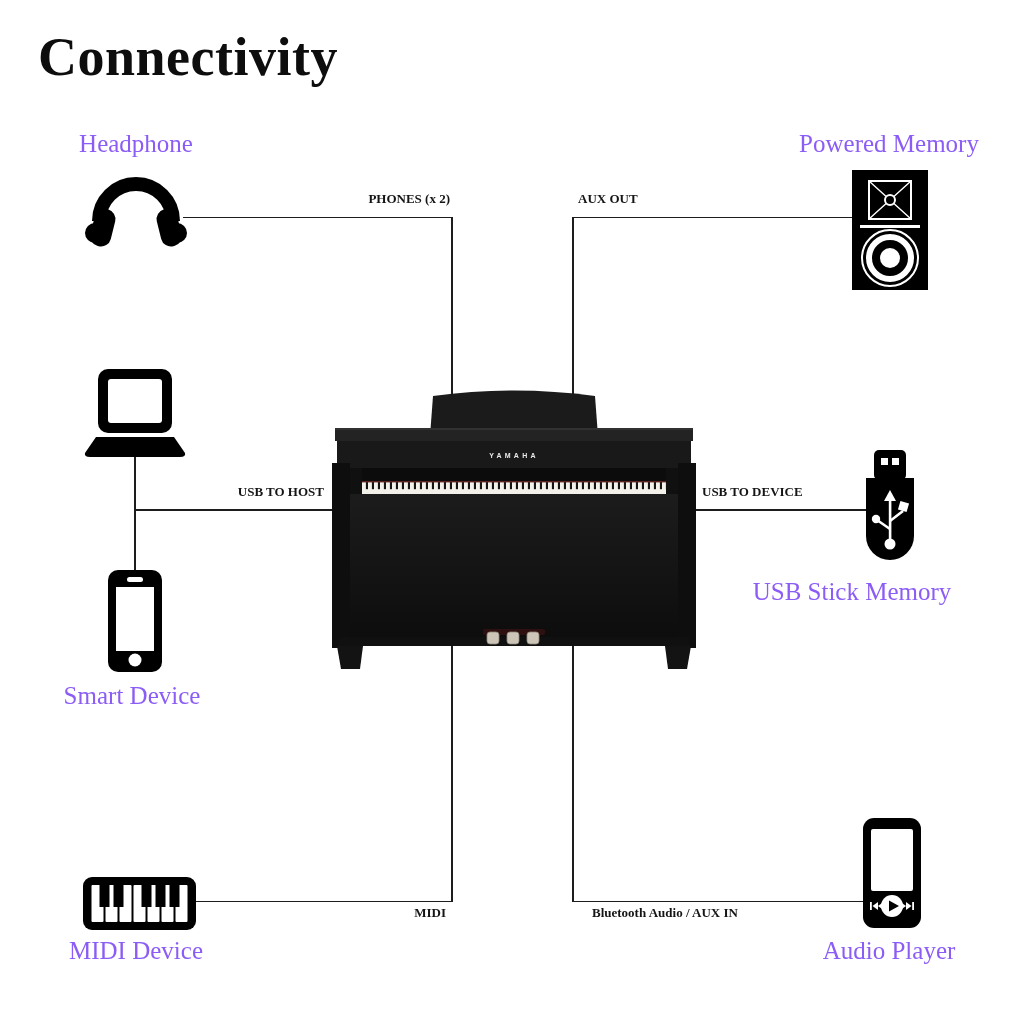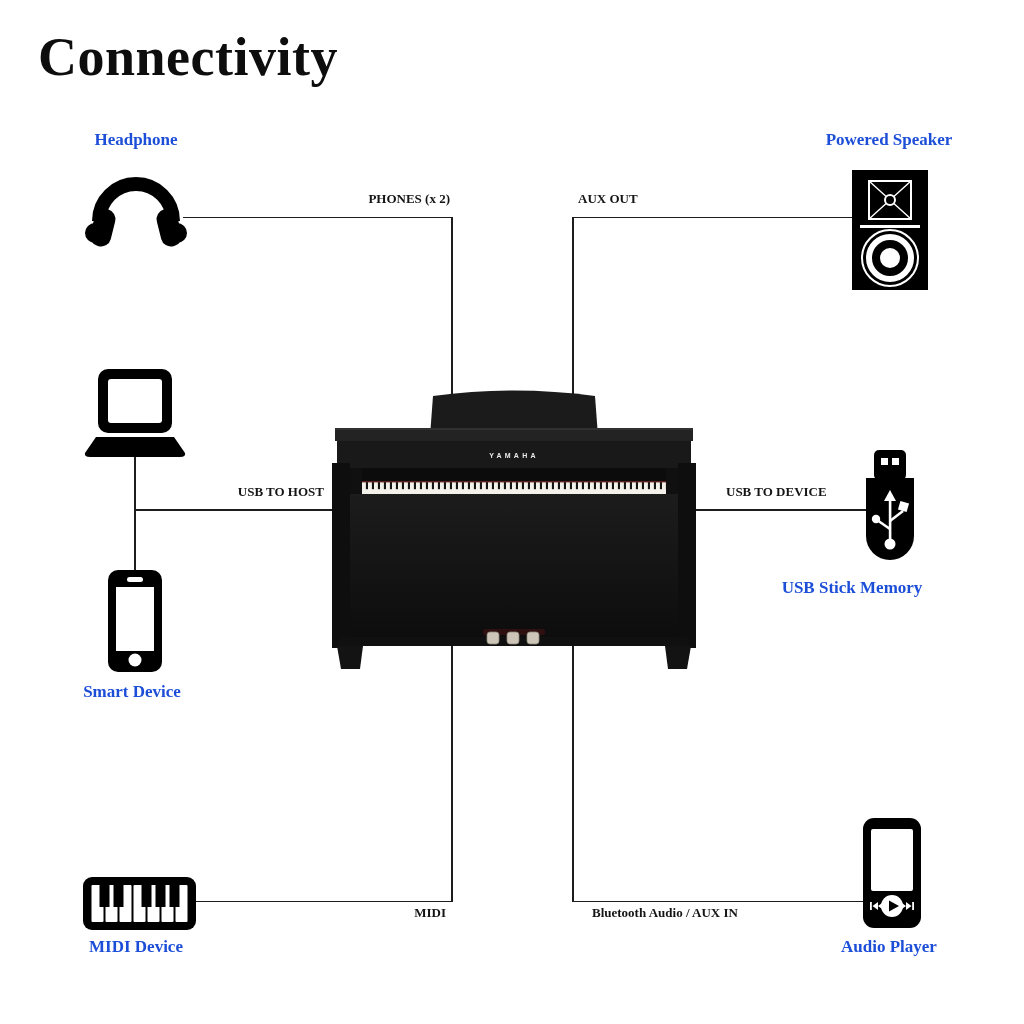--- a/index.html
+++ b/index.html
@@ -25,25 +25,25 @@
   .l-device-h{left:690px;top:509px;width:176px;}
   .l-midi-v{left:451.2px;top:645px;height:257px;}
   .l-midi-h{left:195px;top:900.5px;width:258px;}
   .l-bt-v{left:572px;top:645px;height:257px;}
   .l-bt-h{left:572px;top:900.5px;width:294px;}
   
   .portlbl{font-size:13px;font-weight:bold;white-space:nowrap;color:#151515;}
   .p-phones{right:574px;top:191px;}
   .p-aux{left:578px;top:191px;}
   .p-host{right:700px;top:484px;}
-  .p-device{left:702px;top:484px;margin-left:24px;}
+  .p-device{left:702px;top:484px;}
   .p-midi{right:578px;top:905px;}
   .p-bt{left:576px;top:905px;margin-left:16px;}
   
-  .devlbl{font-size:17px;font-weight:bold;text-align:center;white-space:nowrap;color:#1d4ed8;}
+  .devlbl{font-size:25px;font-weight:normal;text-align:center;white-space:nowrap;color:#8b5cf6;}
   .d-headphone{left:36px;top:130px;width:200px;}
   .d-speaker{left:779px;top:130px;width:220px;}
   .d-pc{left:34px;top:343px;width:200px;margin-top:24px;}
   .d-smart{left:32px;top:682px;width:200px;}
   .d-mididev{left:36px;top:937px;width:200px;text-align:center;}
   .d-usb{left:722px;top:578px;width:260px;}
   .d-player{left:779px;top:937px;width:220px;}
   
   .i-headphone{left:84px;top:167px;}
   .i-speaker{left:852px;top:170px;}
@@ -73,21 +73,21 @@
 <div class="abs line h l-bt-h"></div>
 
 <div class="abs portlbl p-phones">PHONES (x 2)</div>
 <div class="abs portlbl p-aux">AUX OUT</div>
 <div class="abs portlbl p-host">USB TO HOST</div>
 <div class="abs portlbl p-device">USB TO DEVICE</div>
 <div class="abs portlbl p-midi">MIDI</div>
 <div class="abs portlbl p-bt">Bluetooth Audio / AUX IN</div>
 
 <div class="abs devlbl d-headphone">Headphone</div>
-<div class="abs devlbl d-speaker">Powered Speaker</div>
+<div class="abs devlbl d-speaker">Powered Memory</div>
 <div class="abs devlbl d-pc">PC</div>
 <div class="abs devlbl d-smart">Smart Device</div>
 <div class="abs devlbl d-mididev">MIDI Device</div>
 <div class="abs devlbl d-usb">USB Stick Memory</div>
 <div class="abs devlbl d-player">Audio Player</div>
 
 <svg class="abs i-headphone" width="104" height="88" viewBox="0 0 104 88">
   <path d="M15 54 a37 37 0 0 1 74 0" fill="none" stroke="#000" stroke-width="14"></path>
   <g transform="rotate(14 20 62)">
       <rect x="8" y="42" width="21" height="38" rx="10" fill="#000"></rect>

